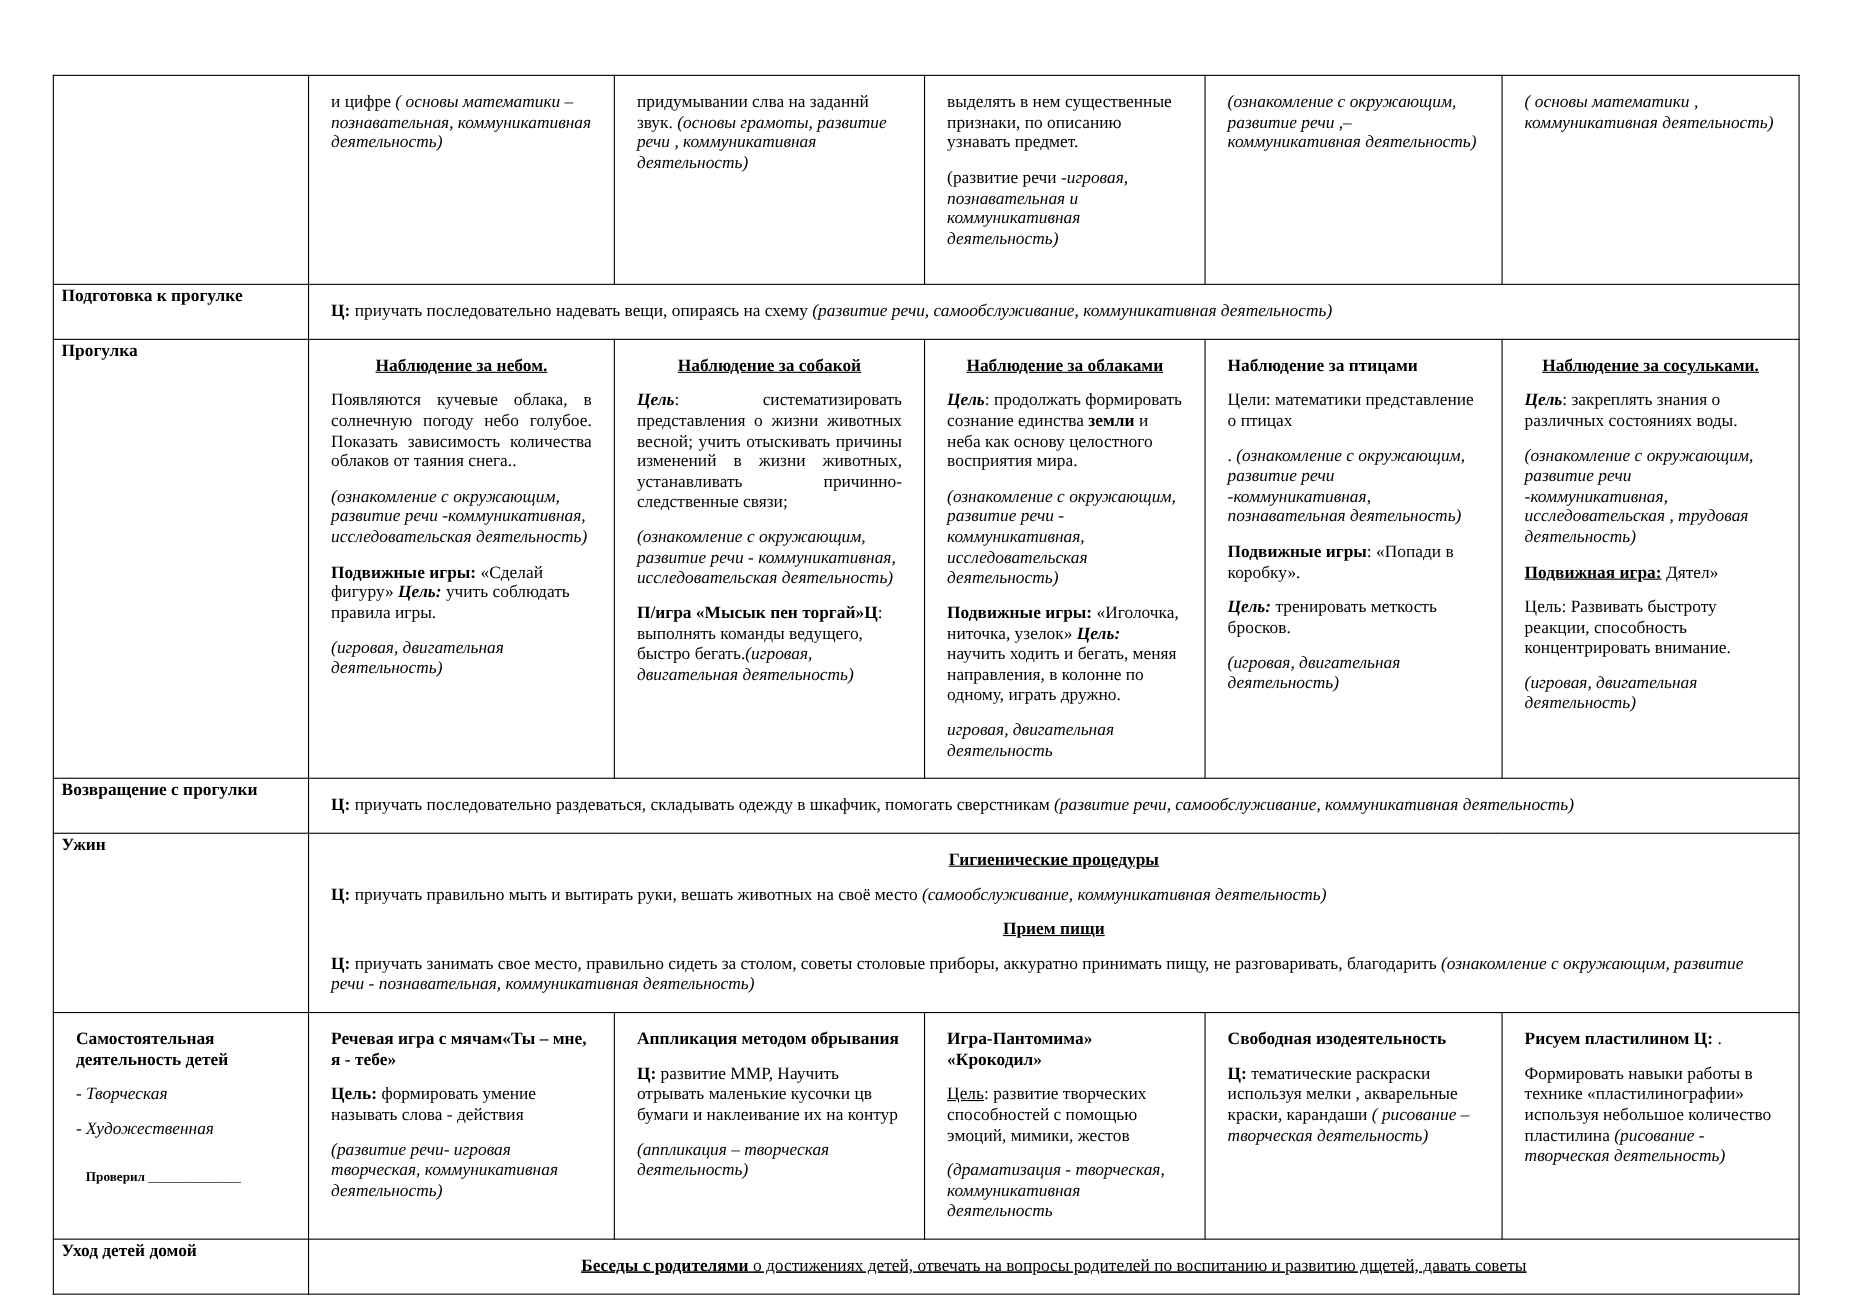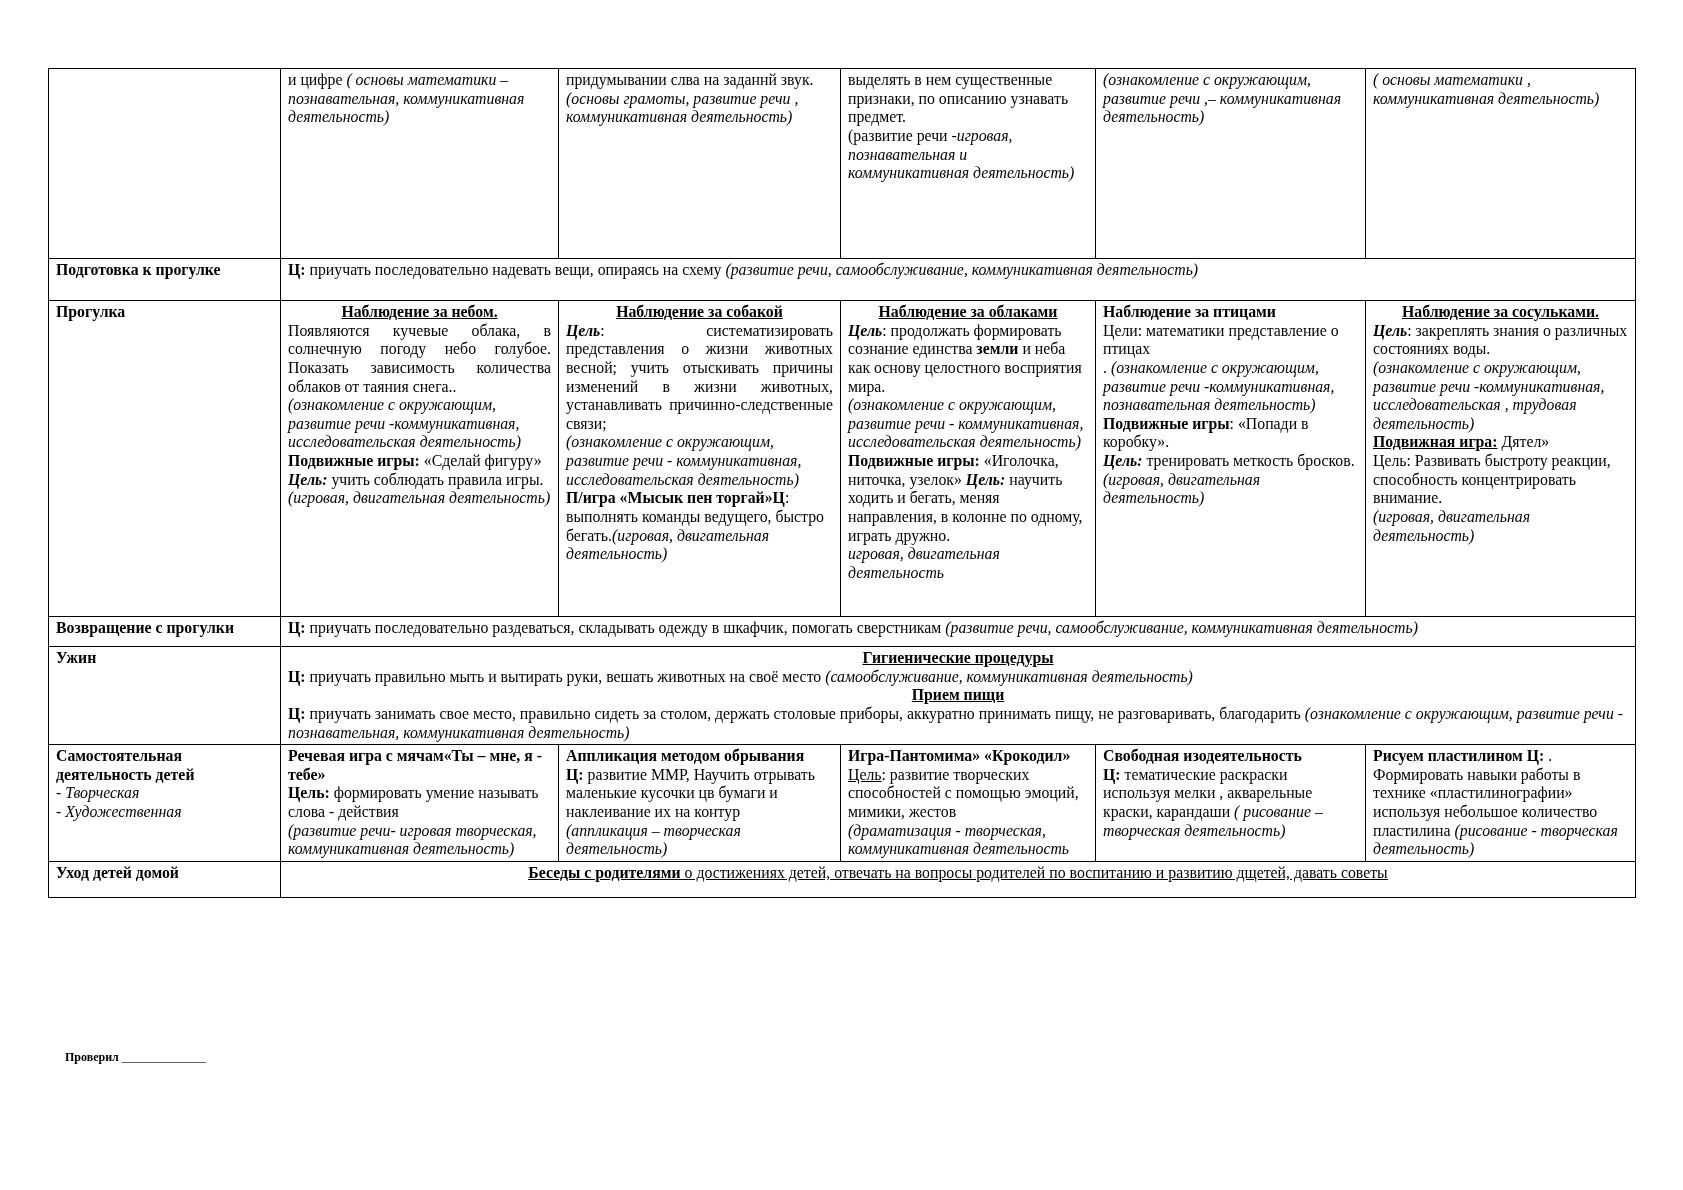--- a/index.html
+++ b/index.html
@@ -9,21 +9,21 @@
   }
   table.plan{
     position:absolute;left:48px;top:68px;width:1587px;
     border-collapse:collapse;table-layout:fixed;
     font-size:15.8px;line-height:1.18;
   }
   table.plan td{
     border:1.6px solid #000;vertical-align:top;padding:2px 7px;
     word-wrap:break-word;
   }
-  p{margin:0;}
+  p{margin:13px;}
   .b{font-weight:bold;}
   .i{font-style:italic;}
   .bi{font-weight:bold;font-style:italic;}
   .bu{font-weight:bold;text-decoration:underline;}
   .ul{text-decoration:underline;}
   .c{text-align:center;text-decoration:underline;}
   .j{text-align:justify;}
   .lbl{font-weight:bold;font-family:Liberation Serif, serif;}
   .vmid{vertical-align:middle;}
   .footer{
@@ -119,21 +119,21 @@
           <p><span class="b">Ц:</span><span> приучать последовательно раздеваться, складывать одежду в шкафчик, помогать сверстникам </span><span class="i">(развитие речи, самообслуживание, коммуникативная деятельность)</span></p>
         </td>
       </tr>
 
       <tr style="height:98px">
         <td class="lbl vmid">Ужин</td>
         <td colspan="5">
           <p class="b c">Гигиенические процедуры</p>
           <p><span class="b">Ц:</span><span> приучать правильно мыть и вытирать руки, вешать животных на своё место </span><span class="i">(самообслуживание, коммуникативная деятельность)</span></p>
           <p class="b c">Прием пищи</p>
-          <p><span class="b">Ц:</span><span> приучать занимать свое место, правильно сидеть за столом, держать столовые приборы, аккуратно принимать пищу, не разговаривать, благодарить </span><span class="i">(ознакомление с окружающим, развитие речи - познавательная, коммуникативная деятельность)</span></p>
+          <p><span class="b">Ц:</span><span> приучать занимать свое место, правильно сидеть за столом, советы столовые приборы, аккуратно принимать пищу, не разговаривать, благодарить </span><span class="i">(ознакомление с окружающим, развитие речи - познавательная, коммуникативная деятельность)</span></p>
         </td>
       </tr>
 
       <tr style="height:114px">
         <td>
           <p class="b">Самостоятельная деятельность детей</p>
           <p class="i">- Творческая</p>
           <p class="i">- Художественная</p>
         </td>
         <td>

